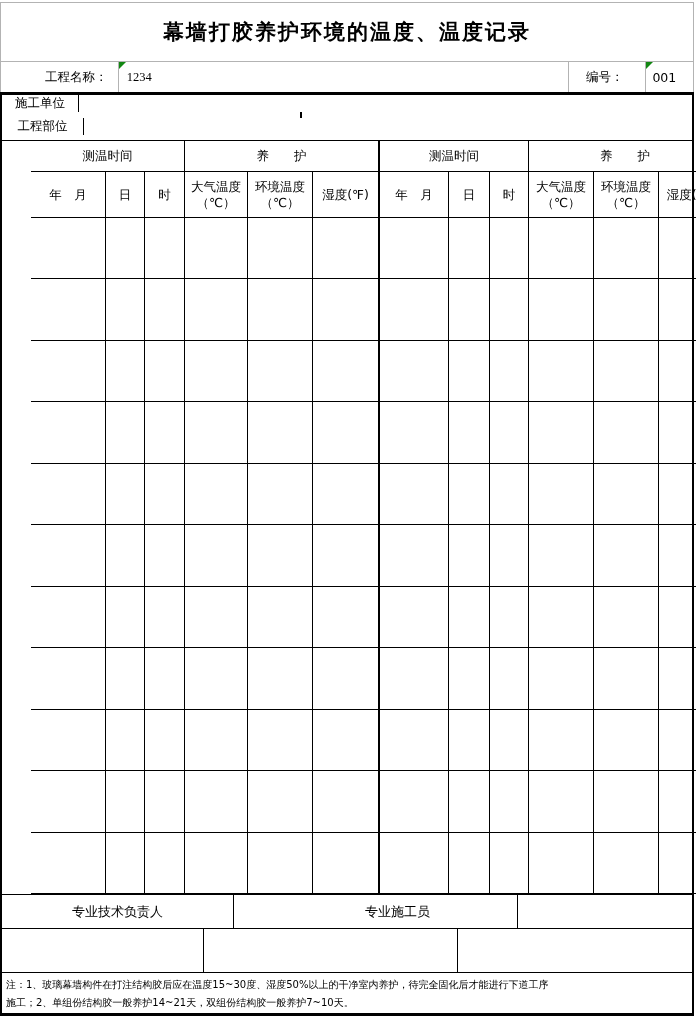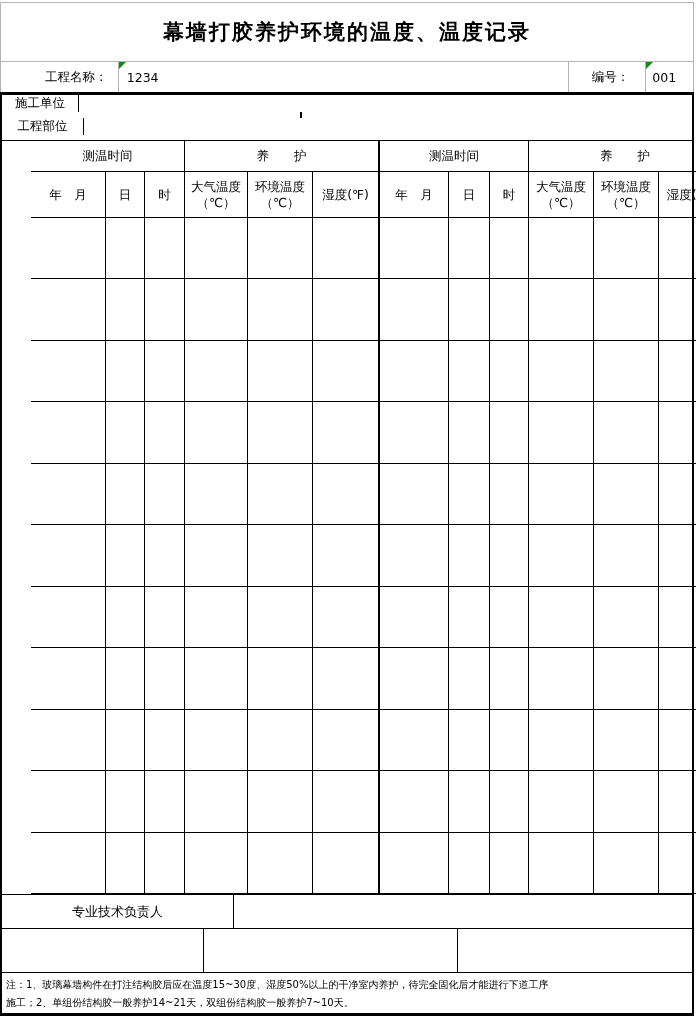--- a/index.html
+++ b/index.html
@@ -9,22 +9,22 @@
 
   
   .title-block{box-sizing:border-box;height:59px;border-top:1px solid #b3b3b3;border-left:1px solid #b3b3b3;border-right:1px solid #b3b3b3;display:flex;align-items:center;justify-content:center;}
   .title-block .t{font-size:21px;font-weight:bold;letter-spacing:2px;}
 
   
   .proj-row{box-sizing:border-box;height:31px;border-top:1px solid #b3b3b3;border-left:1px solid #b3b3b3;border-right:1px solid #b3b3b3;display:flex;}
   .proj-row .pcell{box-sizing:border-box;height:100%;display:flex;align-items:center;font-size:12.5px;position:relative;}
   .proj-row .g{border-right:1px solid #b3b3b3;}
   .w-name{width:86px;padding-left:8px;margin-left:36px;}
-  .w-nameval{width:476px;padding-left:8px;}
-  .w-no{width:81px;justify-content:flex-end;padding-right:16px;}
+  .w-nameval{width:476px;padding-left:8px;font-family:Liberation Serif, serif;}
+  .w-no{width:81px;justify-content:flex-end;padding-right:22px;}
   .w-noval{width:49px;padding-left:6px;}
   .flag{position:absolute;left:0;top:0;width:0;height:0;border-top:7px solid #128712;border-right:7px solid transparent;}
 
   
   .main{box-sizing:border-box;width:694px;border:2px solid #000;border-top-width:3px;border-bottom-width:3px;}
   .cell{box-sizing:border-box;display:flex;align-items:center;justify-content:center;font-size:12.5px;text-align:center;}
 
   .info-row{box-sizing:border-box;display:flex;height:46px;border-bottom:1px solid #000;flex-direction:column;}
   .info-row .cell{height:100%;border-right:1px solid #000;}
   .iw1{width:77px;}
@@ -231,20 +231,21 @@
           <div class="cell"></div>
           <div class="cell"></div>
           <div class="cell"></div>
           <div class="cell"></div>
           <div class="cell"></div>
           <div class="cell noR"></div>
         </div>
 
       <div class="sig-row sig-labels">
         <div class="cell sw1">专业技术负责人</div>
+        <div class="cell sw2">专业施工员</div>
       </div>
 
       <div class="sig-row sig-values">
         <div class="cell sw1"></div>
         <div class="cell sw2"></div>
         <div class="cell sw3"></div>
       </div>
 
       <div class="note">
         <div>注：1、玻璃幕墙构件在打注结构胶后应在温度15~30度、湿度50%以上的干净室内养护，待完全固化后才能进行下道工序</div>

